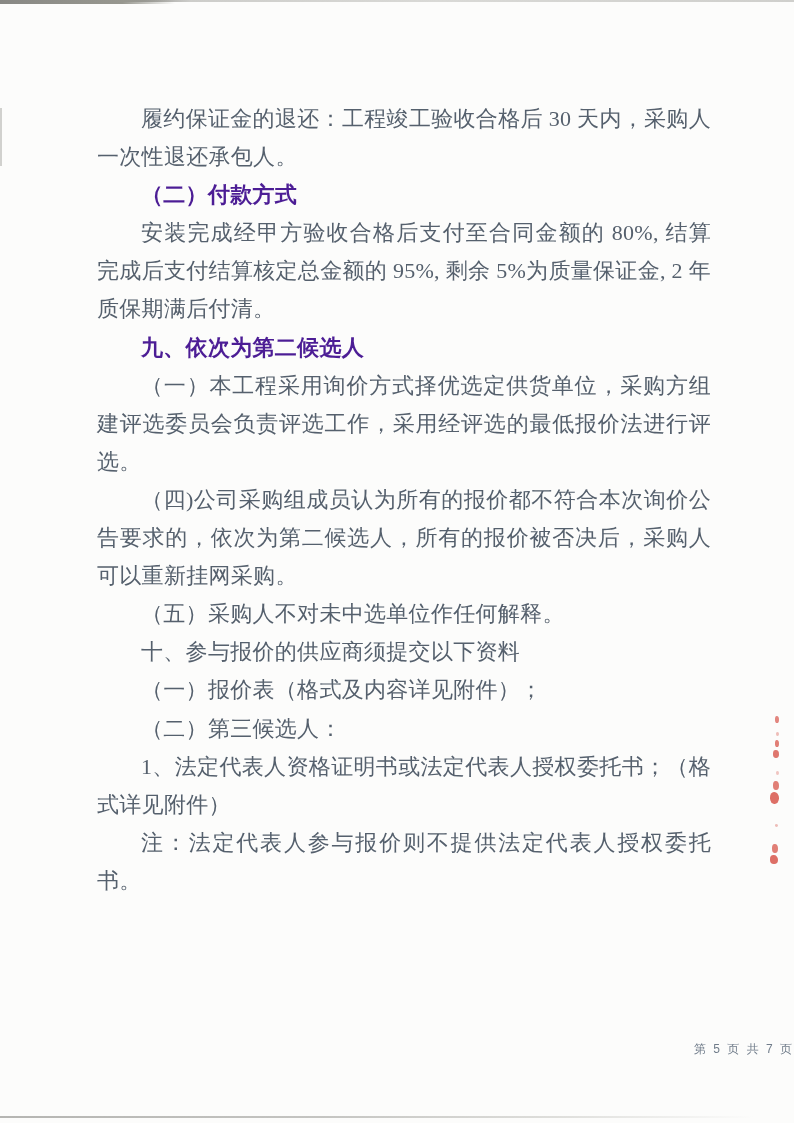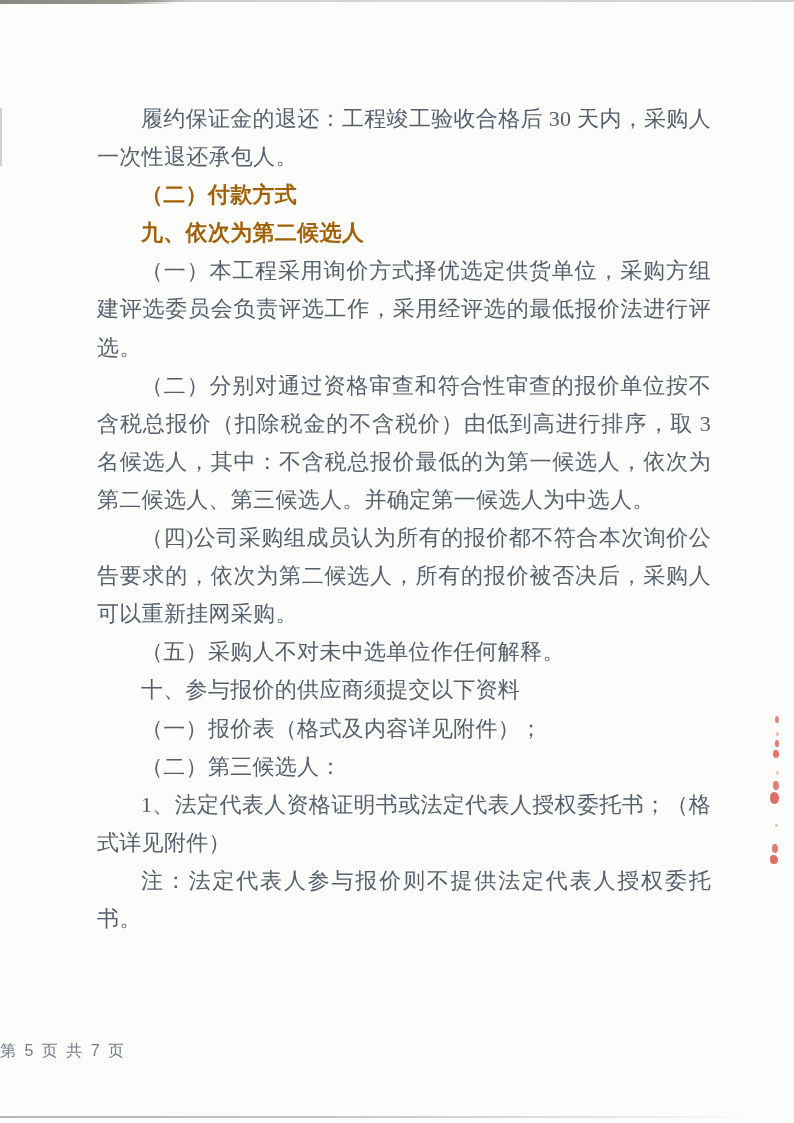--- a/index.html
+++ b/index.html
@@ -55,30 +55,30 @@
     text-align: justify;
     text-justify: inter-ideograph;
   }
   .content p {
     margin: 0;
     padding: 0;
     text-indent: 2em;
   }
   .content p.heading {
     font-weight: bold;
-    color: #a16207;
+    color: #4c1d95;
     font-family: "Liberation Sans", "DejaVu Sans", sans-serif;
   }
   
   .footer {
     position: absolute;
     left: 0; top: 1041px;
     width: 100%;
-    text-align: left;
-    font-size: 16px;
+    text-align: right;
+    font-size: 12px;
     letter-spacing: 2px;
     color: #707c8a;
     font-family: "Liberation Sans", "DejaVu Sans", sans-serif;
   }
   
   .stamp-fragment {
     position: absolute;
     border-radius: 45% 55% 50% 50%;
   }
 </style>
@@ -88,23 +88,23 @@
 <div class="page">
 
   <div class="edge-top-line"></div>
   <div class="edge-top-dark"></div>
   <div class="edge-bottom-line"></div>
   <div class="edge-left-mark"></div>
 
   <div class="content">
     <p>履约保证金的退还：工程竣工验收合格后 30 天内，采购人一次性退还承包人。</p>
     <p class="heading">（二）付款方式</p>
+    <p>安装完成经甲方验收合格后支付至合同金额的 80%, 结算完成后支付结算核定总金额的 95%, 剩余 5%为质量保证金, 2 年质保期满后付清。</p>
     <p class="heading">九、依次为第二候选人</p>
     <p>（一）本工程采用询价方式择优选定供货单位，采购方组建评选委员会负责评选工作，采用经评选的最低报价法进行评选。</p>
-    <p>（二）分别对通过资格审查和符合性审查的报价单位按不含税总报价（扣除税金的不含税价）由低到高进行排序，取 3 名候选人，其中：不含税总报价最低的为第一候选人，依次为第二候选人、第三候选人。并确定第一候选人为中选人。</p>
     <p>（四)公司采购组成员认为所有的报价都不符合本次询价公告要求的，依次为第二候选人，所有的报价被否决后，采购人可以重新挂网采购。</p>
     <p>（五）采购人不对未中选单位作任何解释。</p>
     <p>十、参与报价的供应商须提交以下资料</p>
     <p>（一）报价表（格式及内容详见附件）；</p>
     <p>（二）第三候选人：</p>
     <p>1、法定代表人资格证明书或法定代表人授权委托书；（格式详见附件）</p>
     <p>注：法定代表人参与报价则不提供法定代表人授权委托书。</p>
   </div>
 
   <div class="stamp-fragment" style="left:775px;top:716px;width:4px;height:7px;background:#d95f55;opacity:.75;"></div>

